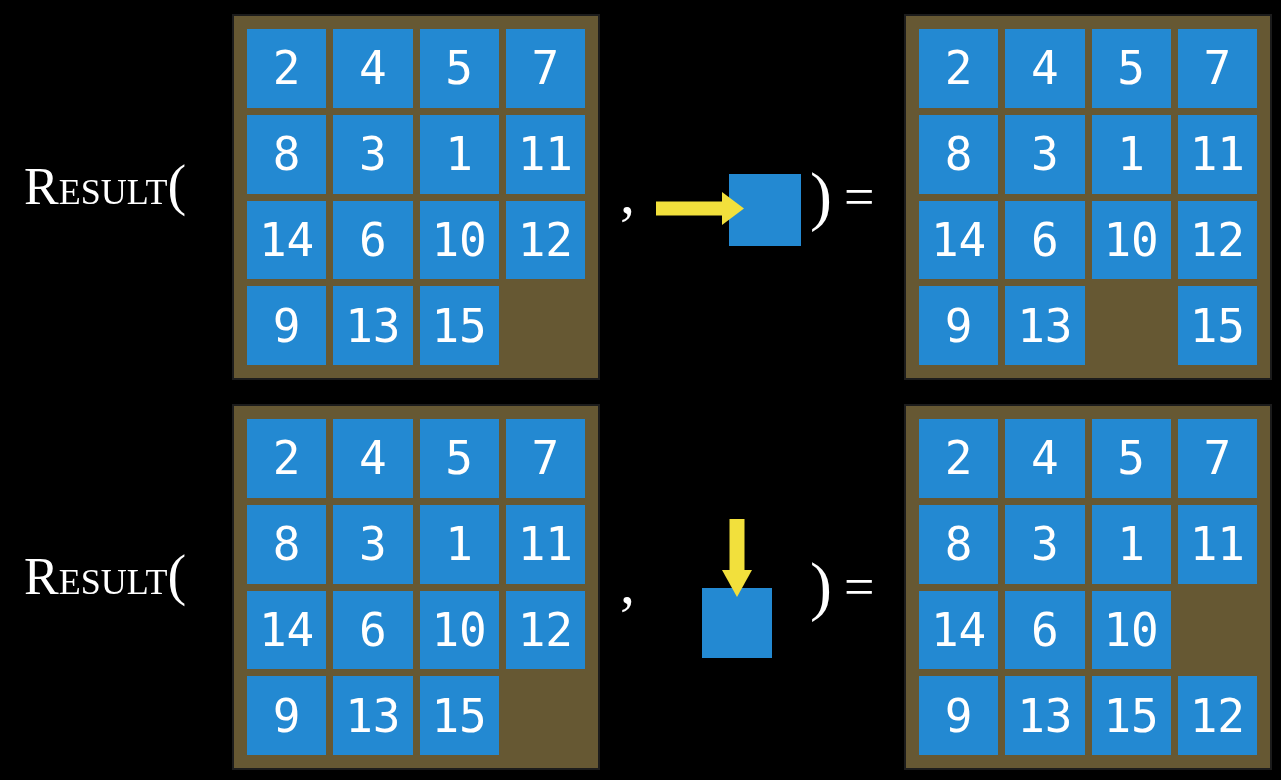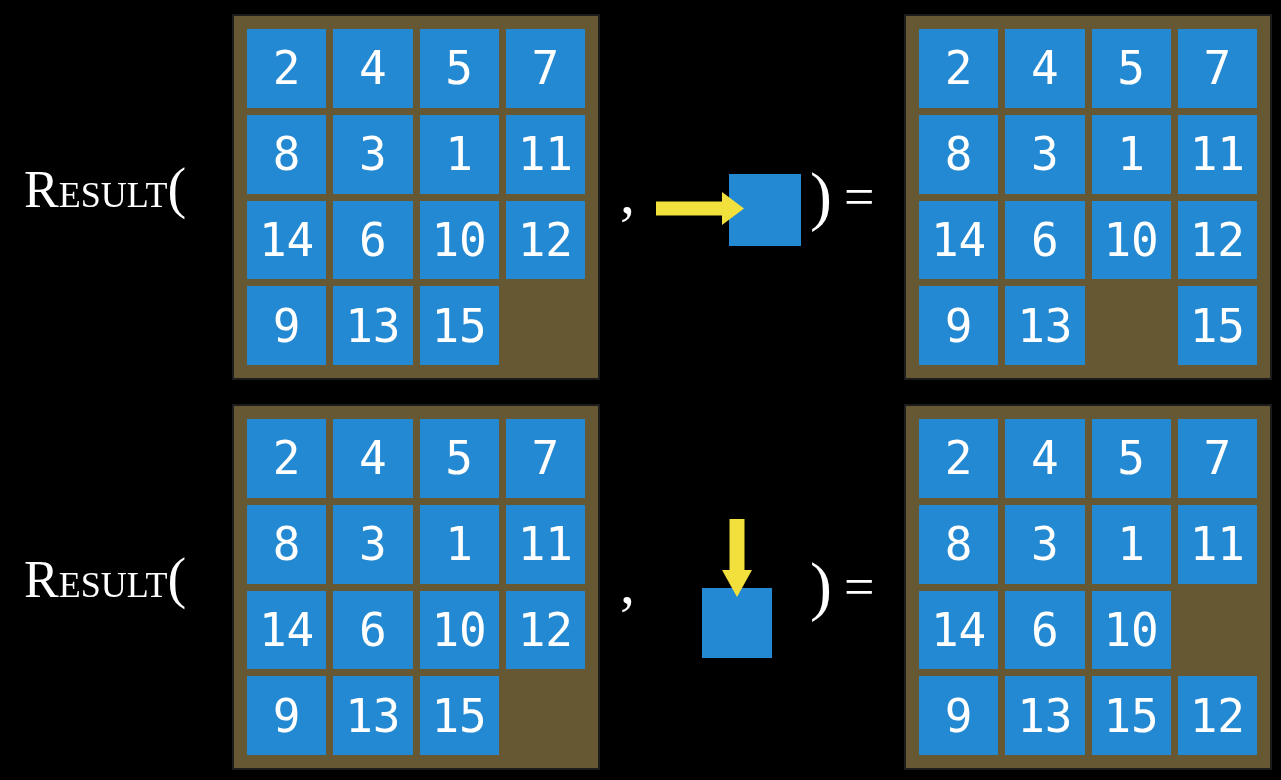--- a/index.html
+++ b/index.html
@@ -7,21 +7,21 @@
     --tile-bg:#2389d2; --tile-text:#fff; --text:#fff; --arrow:#f2e03c;
   }
   *{box-sizing:border-box;margin:0;padding:0}
   html,body{width:1281px;height:780px;background:var(--background);overflow:hidden}
   body{position:relative;font-family:"Liberation Serif",serif;color:var(--text)}
 
   .equation-row{position:absolute;left:0;width:1281px;height:390px}
   #row-0{top:0}
   #row-1{top:390px}
 
-  .fn-label{position:absolute;left:24px;top:146px;font-size:52px;line-height:84px;
+  .fn-label{position:absolute;left:24px;top:155px;font-size:52px;line-height:60px;
             font-variant:small-caps;white-space:nowrap}
   .fn-label .open-paren{font-variant:normal;font-size:56px}
 
   .comma{position:absolute;left:620px;top:158px;font-size:60px;line-height:70px}
   .close-paren{position:absolute;left:810px;top:160px;font-size:66px;line-height:72px}
   .equals{position:absolute;left:844px;top:170px;font-size:54px;line-height:54px}
 
   .board{position:absolute;top:14px;width:368px;height:366px;
          background:var(--board-bg);border:2px solid var(--board-border);
          padding:13px;display:grid;grid-template-columns:repeat(4,1fr);

